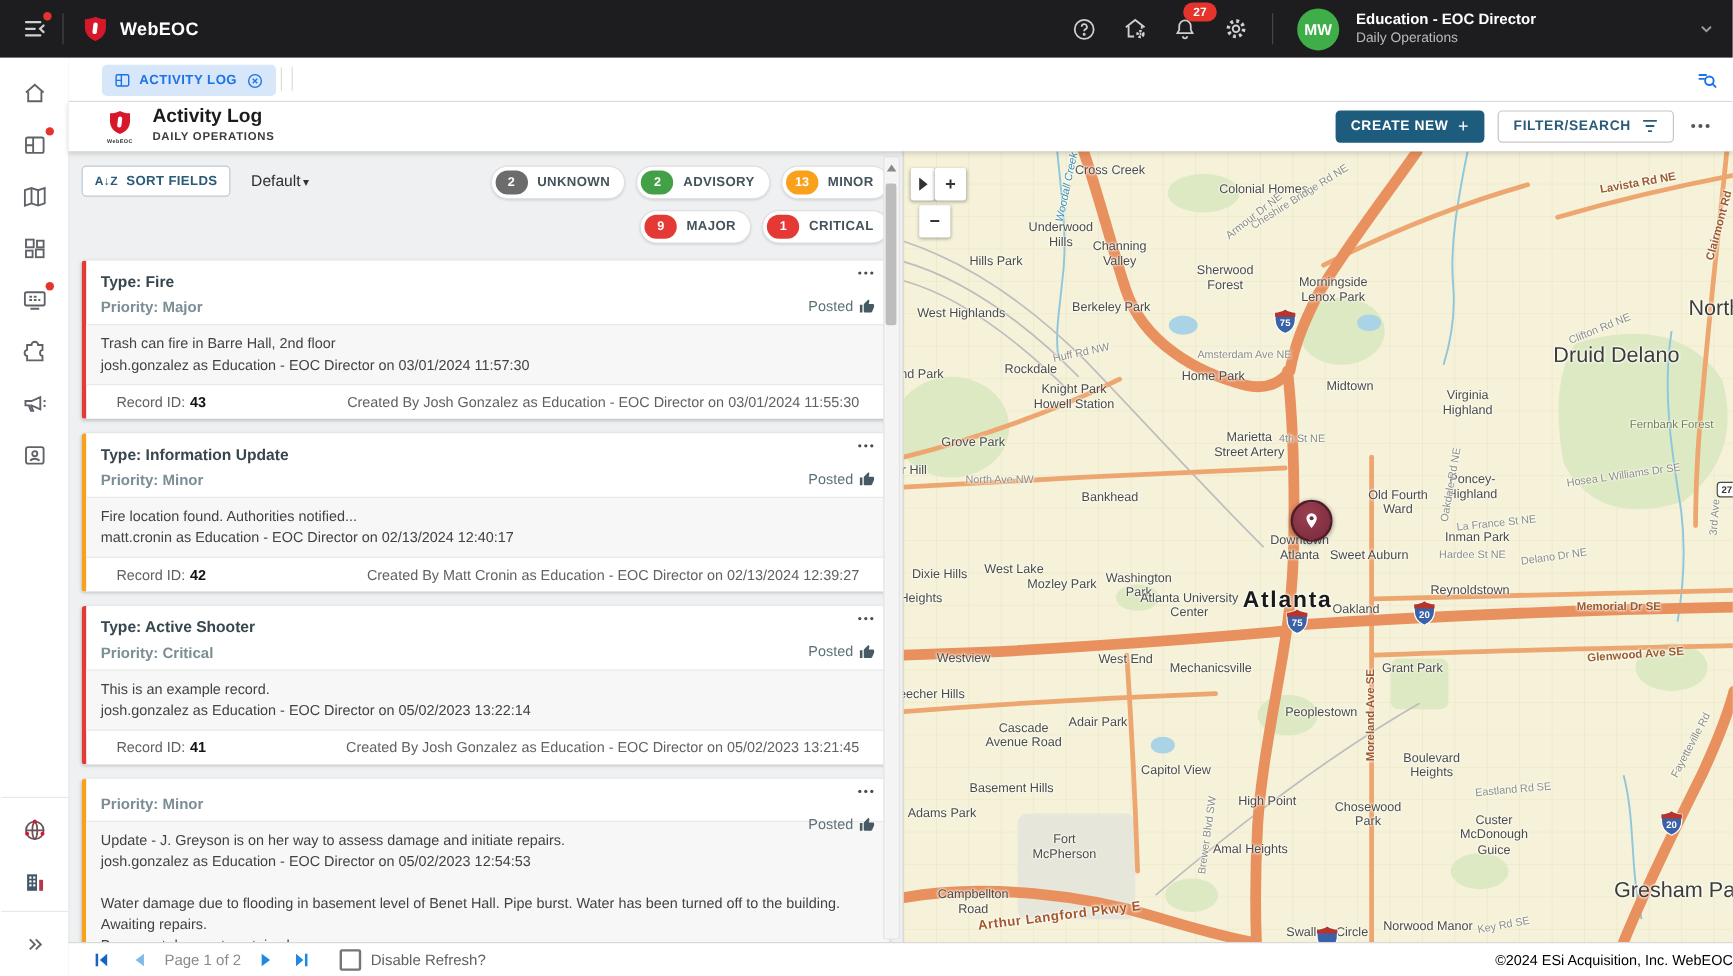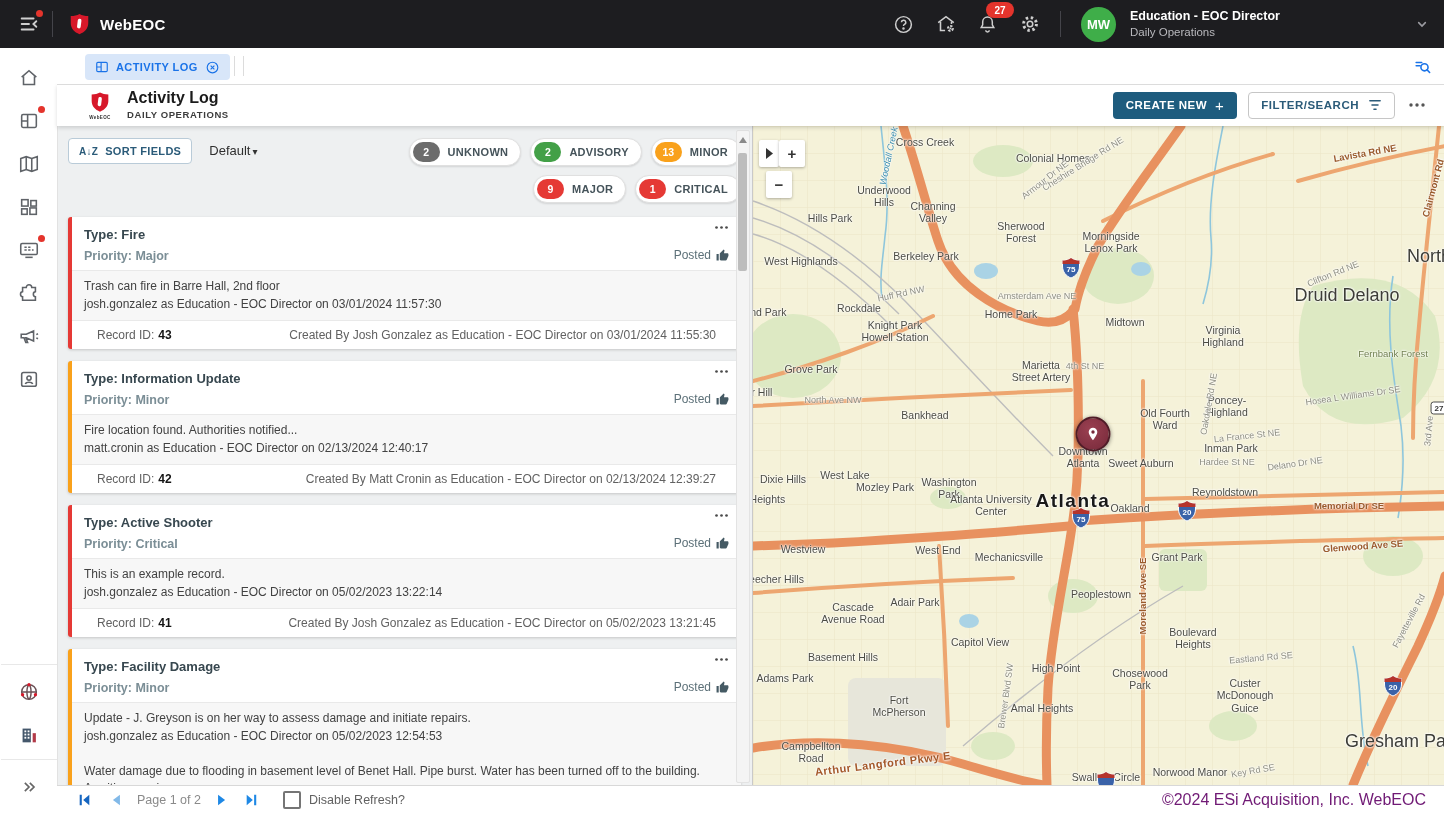--- a/index.html
+++ b/index.html
@@ -116,21 +116,21 @@
   .mapctl{position:absolute;display:flex;align-items:center;justify-content:center;background:#fff;
           box-shadow:0 1px 3px rgba(0,0,0,.3);cursor:pointer;color:#333;font-size:15px;font-weight:bold;border-radius:2px}
   
   .bottombar{position:absolute;left:57px;top:785px;width:1387px;height:28px;background:#fff;
              border-top:1px solid #d8d8d8;display:flex;align-items:center;z-index:26}
   .pg-btn{width:26px;height:20px;display:flex;align-items:center;justify-content:center;cursor:pointer}
   .pg-label{font-size:12.5px;color:#8a8a8a;margin:0 8px}
   .chk-wrap{display:flex;align-items:center;gap:8px;margin-left:18px;cursor:pointer}
   .chk{width:14px;height:14px;border:2px solid #757575;border-radius:2px;background:#fff}
   .chk-label{font-size:12.5px;color:#616161}
-  .copyright{margin-left:auto;padding-right:18px;font-size:16px;color:#701a75}
+  .copyright{margin-left:auto;padding-right:0;font-size:12px;color:#000000}
 </style>
 </head>
 <body>
 
 <header class="topbar">
   <div class="tb-icon hamburger">
     <svg width="22" height="22" viewBox="0 0 24 24" fill="none" stroke="currentColor" stroke-width="2" stroke-linecap="round">
       <path d="M4 6h13M4 12h8M4 18h13"></path>
         <path d="M20 9l-3.2 3L20 15"></path>
     </svg>
@@ -438,21 +438,20 @@
         </div>
         <div class="c-body">This is an example record.
 josh.gonzalez as Education - EOC Director on 05/02/2023 13:22:14</div>
         <div class="c-foot">
           <div><span>Record ID:</span><b>41</b></div>
           <div class="c-created">Created By Josh Gonzalez as Education - EOC Director on 05/02/2023 13:21:45</div>
         </div>
       </article>
       <article class="card" style="--c: #f9a11b;">
         <div class="card-head">
-          <div class="c-type">Type: Facility Damage</div>
           <div class="c-priority">Priority: Minor</div>
           <div class="c-menu">
             <svg width="15" height="5" viewBox="0 0 18 6" fill="#4a4a4a">
               <circle cx="3" cy="3" r="1.6"></circle>
               <circle cx="9" cy="3" r="1.6"></circle>
               <circle cx="15" cy="3" r="1.6"></circle>
             </svg>
           </div>
           <div class="c-posted">
             <span>Posted</span>
@@ -606,21 +605,21 @@
 Heights</span></div>
     <div class="mlab" style="left: 90px; top: 531px; transform: translate(-50%, -50%);"><span>Basement Hills</span></div>
     <div class="mlab" style="left: 227px; top: 516px; transform: translate(-50%, -50%);"><span>Capitol View</span></div>
     <div class="mlab" style="left: 303px; top: 542px; transform: translate(-50%, -50%);"><span>High Point</span></div>
     <div class="mlab" style="left: 387px; top: 553px; transform: translate(-50%, -50%);"><span>Chosewood
 Park</span></div>
     <div class="mlab" style="left: 492px; top: 570px; transform: translate(-50%, -50%);"><span>Custer
 McDonough
 Guice</span></div>
     <div class="mlab" style="left: 32px; top: 552px; transform: translate(-50%, -50%);"><span>Adams Park</span></div>
-    <div class="mlab" style="left: 146px; top: 580px; transform: translate(-50%, -50%);"><span>Fort
+    <div class="mlab" style="left: 134px; top: 580px; transform: translate(-50%, -50%);"><span>Fort
 McPherson</span></div>
     <div class="mlab" style="left: 289px; top: 582px; transform: translate(-50%, -50%);"><span>Amal Heights</span></div>
     <div class="mlab" style="left: 58px; top: 626px; transform: translate(-50%, -50%);"><span>Campbellton
 Road</span></div>
     <div class="mlab" style="left: 353px; top: 651px; transform: translate(-50%, -50%);"><span>Swallow Circle</span></div>
     <div class="mlab" style="left: 437px; top: 646px; transform: translate(-50%, -50%);"><span>Norwood Manor</span></div>
     <div class="mlab lg" style="left: 650px; top: 616px; transform: translate(-50%, -50%);"><span>Gresham Park</span></div>
     <div class="mlab rd" style="left: 612px; top: 27px; transform: translate(-50%, -50%) rotate(-10deg);"><span>Lavista Rd NE</span></div>
     <div class="mlab rd" style="left: 680px; top: 62px; transform: translate(-50%, -50%) rotate(-75deg);"><span>Clairmont Rd</span></div>
     <div class="mlab st" style="left: 330px; top: 38px; transform: translate(-50%, -50%) rotate(-32deg);"><span>Cheshire Bridge Rd NE</span></div>

